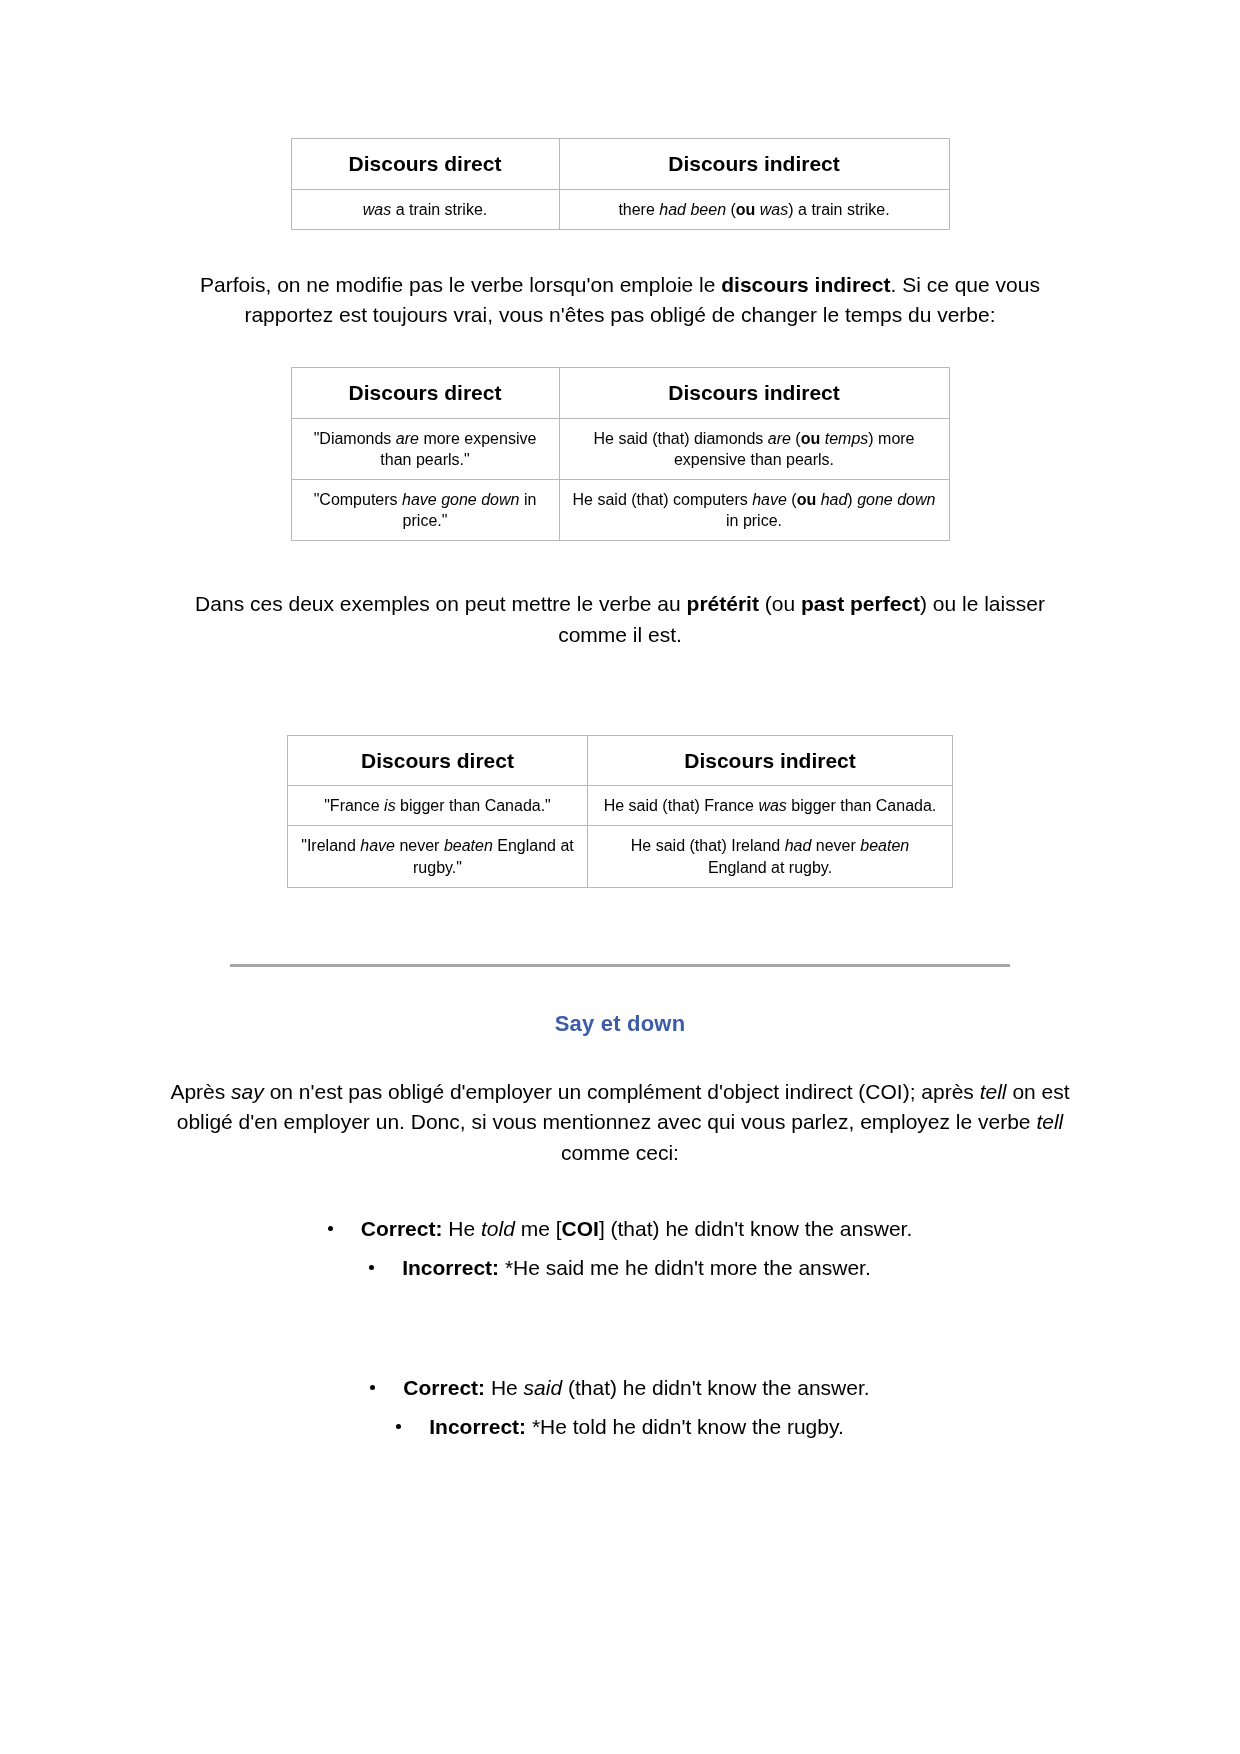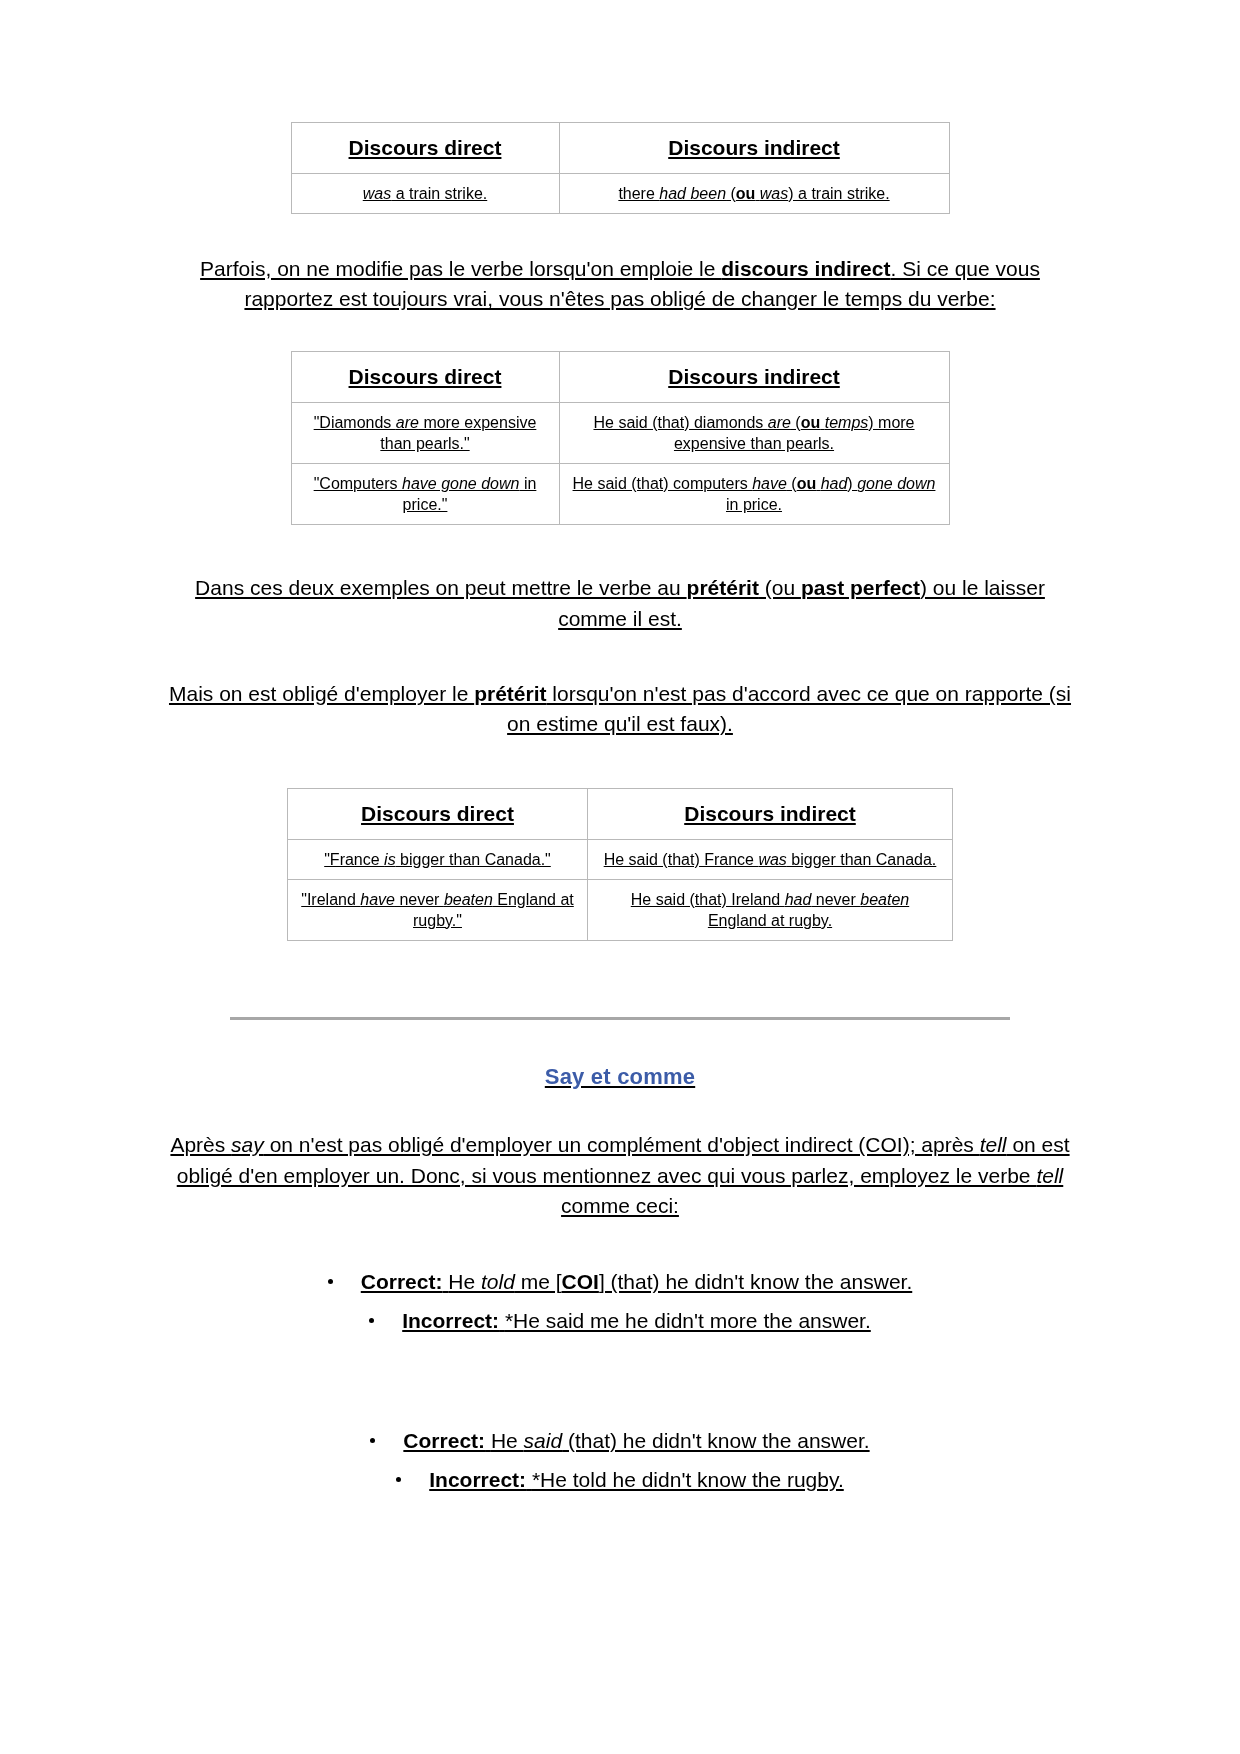--- a/index.html
+++ b/index.html
@@ -18,23 +18,22 @@
     position: relative;
     width: 1240px;
     height: 1754px;
     box-sizing: border-box;
     padding: 0;
     overflow: hidden;
   }
   .content {
     position: absolute;
     left: 158px;
-    top: 122px;
+    top: 138px;
     width: 924px;
-    text-decoration: underline;
   }
 
   
   table.dd-table {
     border-collapse: collapse;
     width: 658px;
     margin: 0 auto;
     table-layout: fixed;
   }
   table.dd-table.wide {
@@ -179,21 +178,20 @@
         </tr>
       </tbody>
     </table>
 
     <div class="sp-44"></div>
 
     <p class="para">Dans ces deux exemples on peut mettre le verbe au <strong>prétérit</strong> (ou <strong>past perfect</strong>) ou le laisser comme il est.</p>
 
     <div class="sp-36"></div>
 
-    <p class="para">Mais on est obligé d'employer le <strong>prétérit</strong> lorsqu'on n'est pas d'accord avec ce que on rapporte (si on estime qu'il est faux).</p>
 
     <div class="sp-44"></div>
 
     <table class="dd-table wide">
       <colgroup>
           <col class="c1">
           <col class="c2">
         </colgroup>
       <thead>
         <tr>
@@ -213,21 +211,21 @@
       </tbody>
     </table>
 
     <div class="sp-60"></div>
     <div style="height:16px"></div>
 
     <hr class="divider">
 
     <div class="sp-44"></div>
 
-    <h2 class="section-title" style="color: rgb(60, 92, 168);">Say et comme</h2>
+    <h2 class="section-title" style="color: rgb(60, 92, 168);">Say et down</h2>
 
     <div class="sp-36"></div>
 
     <p class="para">Après <em>say</em> on n'est pas obligé d'employer un complément d'object indirect (COI); après <em>tell</em> on est obligé d'en employer un. Donc, si vous mentionnez avec qui vous parlez, employez le verbe <em>tell</em> comme ceci:</p>
 
     <div class="sp-32"></div>
 
     <ul class="bullets">
       <li class="indent-1">
         <span class="bullet-dot"></span><strong>Correct:</strong> <span>He <em>told</em> me [<strong>COI</strong>] (that) he didn't know the answer.</span>

